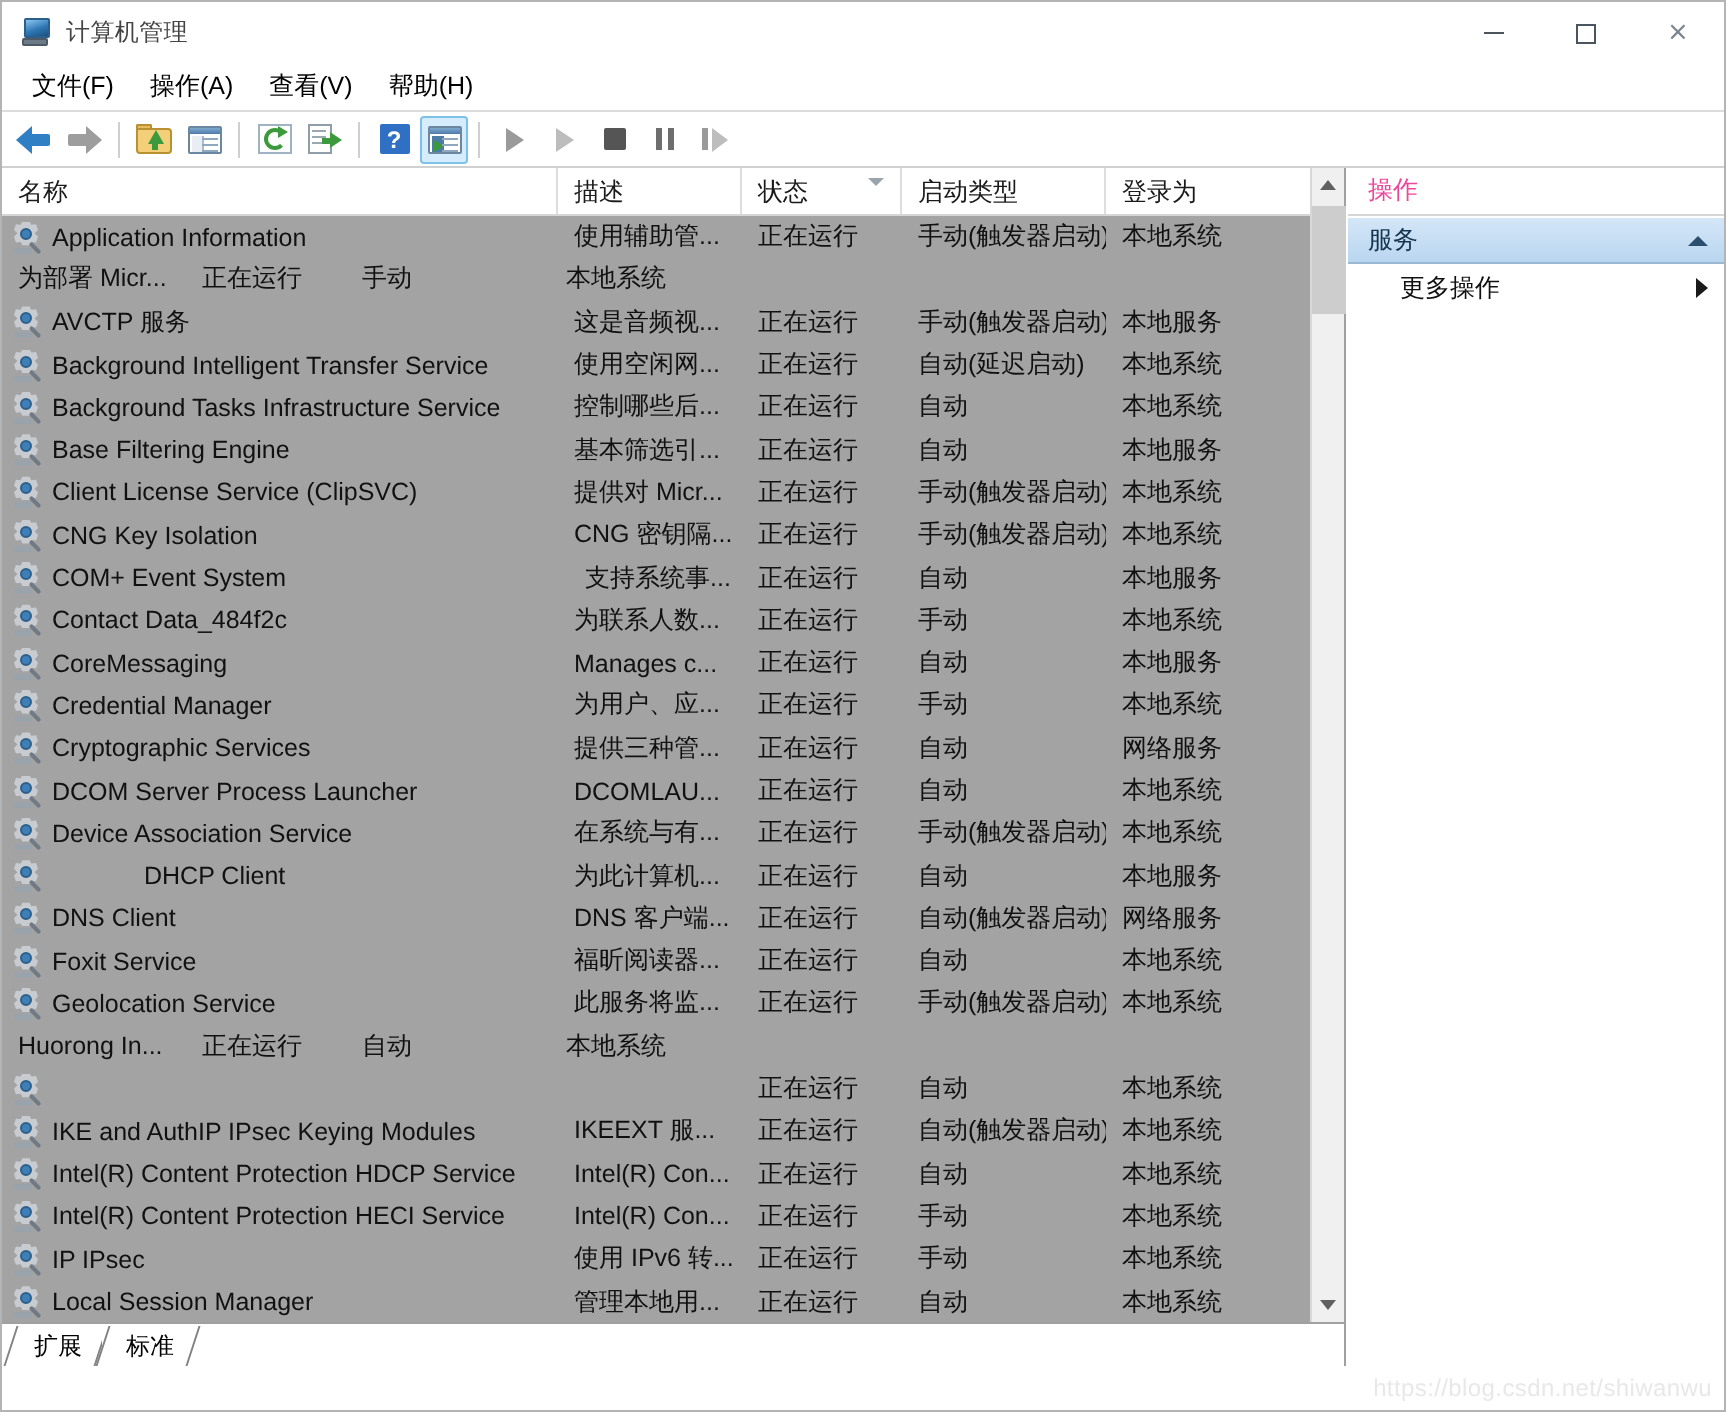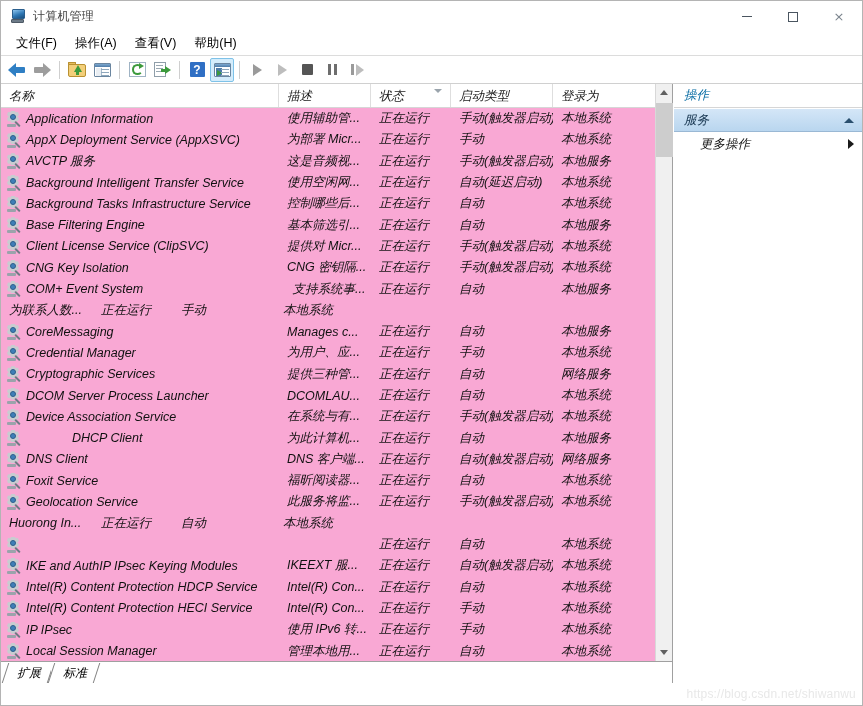--- a/index.html
+++ b/index.html
@@ -129,21 +129,21 @@
   .ic-play { width: 0; height: 0; border-top: 6px solid transparent; border-bottom: 6px solid transparent; border-left: 9px solid #9a9a9a; }
   .ic-play.light { border-left-color: #bdbdbd; }
   .ic-stop { width: 11px; height: 11px; background: #555555; border-radius: 1px; }
   .ic-pause { display: flex; gap: 3px; }
   .ic-pause i { display: block; width: 3px; height: 11px; background: #6e6e6e; }
   .ic-resume { display: flex; align-items: center; gap: 2px; }
   .ic-resume i { display: block; width: 3px; height: 11px; background: #9a9a9a; }
   .ic-resume b { display: block; width: 0; height: 0; border-top: 6px solid transparent; border-bottom: 6px solid transparent; border-left: 8px solid #bdbdbd; }
 
   
-  .body-wrap { flex: 1 1 auto; display: flex; min-height: 0; background: #ffffff; font-style: italic; }
+  .body-wrap { flex: 1 1 auto; display: flex; min-height: 0; background: #ffffff; }
 
   .list-pane {
     width: 672px; flex: 0 0 672px;
     display: flex; flex-direction: column;
     border-right: 1px solid #a0a0a0;
     min-height: 0;
     position: relative;
   }
 
   .list-inner { flex: 1 1 auto; display: flex; min-height: 0; }
@@ -161,21 +161,21 @@
     border-right: 1px solid #dedede;
     position: relative; white-space: nowrap; overflow: hidden;
   }
   .sort-caret {
     position: absolute; right: 8px; top: 5px;
     width: 0; height: 0;
     border-left: 4px solid transparent; border-right: 4px solid transparent;
     border-top: 4px solid #9aa4ac;
   }
 
-  .rows { flex: 1 1 auto; overflow: hidden; position: relative; background: #f9a8d4; }
+  .rows { flex: 1 1 auto; overflow: hidden; position: relative; background: #a3a3a3; }
   .row {
     display: flex; height: 21.3px; align-items: center;
     font-size: 12.5px; color: #111111; white-space: nowrap;
   }
   .cell { overflow: hidden; padding-left: 8px; }
   .cell.name { display: flex; align-items: center; padding-left: 5px; }
 
   
   .svc-icon { position: relative; width: 16px; height: 16px; flex: 0 0 16px; margin-right: 4px; }
   .svc-icon .g-out {
@@ -234,21 +234,21 @@
   
   .actions-pane {
     flex: 1 1 auto; min-width: 0;
     display: flex; flex-direction: column;
     background: #ffffff;
     border-left: 1px solid #ffffff;
   }
   .actions-title {
     height: 24px; flex: 0 0 24px;
     display: flex; align-items: center; padding-left: 10px;
-    font-size: 12.5px; color: #0369a1;
+    font-size: 12.5px; color: #ec4899;
     border-bottom: 1px solid #d6d6d6;
     background: #ffffff;
   }
   .actions-group {
     height: 24px; flex: 0 0 24px;
     display: flex; align-items: center; padding: 0 8px 0 10px;
     background: linear-gradient(#d4e6f7, #b9d6ef);
     border-top: 1px solid #ffffff;
     border-bottom: 1px solid #9ab8d4;
     font-size: 12.5px; color: #15344f;
@@ -411,29 +411,20 @@
                     <span class="m-handle"></span>
                   </span>
                   <span>Application Information</span>
                 </div>
                 <div class="cell" style="width: 92px; flex: 0 0 92px;">使用辅助管...</div>
                 <div class="cell" style="width: 80px; flex: 0 0 80px;">正在运行</div>
                 <div class="cell" style="width: 102px; flex: 0 0 102px;">手动(触发器启动)</div>
                 <div class="cell" style="width: 103px; flex: 0 0 103px;">本地系统</div>
               </div>
               <div class="row">
-                <div class="cell name" style="width: 278px; flex: 0 0 278px;">
-                  <span class="svc-icon">
-                    <span class="g-out"></span>
-                    <span class="g-in"></span>
-                    <span class="m-base"></span>
-                    <span class="m-handle"></span>
-                  </span>
-                  <span>AppX Deployment Service (AppXSVC)</span>
-                </div>
                 <div class="cell" style="width: 92px; flex: 0 0 92px;">为部署 Micr...</div>
                 <div class="cell" style="width: 80px; flex: 0 0 80px;">正在运行</div>
                 <div class="cell" style="width: 102px; flex: 0 0 102px;">手动</div>
                 <div class="cell" style="width: 103px; flex: 0 0 103px;">本地系统</div>
               </div>
               <div class="row">
                 <div class="cell name" style="width: 278px; flex: 0 0 278px;">
                   <span class="svc-icon">
                     <span class="g-out"></span>
                     <span class="g-in"></span>
@@ -531,20 +522,29 @@
                     <span class="m-handle"></span>
                   </span>
                   <span>COM+ Event System</span>
                 </div>
                 <div class="cell" style="width: 92px; flex: 0 0 92px; text-align: center;">支持系统事...</div>
                 <div class="cell" style="width: 80px; flex: 0 0 80px;">正在运行</div>
                 <div class="cell" style="width: 102px; flex: 0 0 102px;">自动</div>
                 <div class="cell" style="width: 103px; flex: 0 0 103px;">本地服务</div>
               </div>
               <div class="row">
+                <div class="cell name" style="width: 278px; flex: 0 0 278px;">
+                  <span class="svc-icon">
+                    <span class="g-out"></span>
+                    <span class="g-in"></span>
+                    <span class="m-base"></span>
+                    <span class="m-handle"></span>
+                  </span>
+                  <span>Contact Data_484f2c</span>
+                </div>
                 <div class="cell" style="width: 92px; flex: 0 0 92px;">为联系人数...</div>
                 <div class="cell" style="width: 80px; flex: 0 0 80px;">正在运行</div>
                 <div class="cell" style="width: 102px; flex: 0 0 102px;">手动</div>
                 <div class="cell" style="width: 103px; flex: 0 0 103px;">本地系统</div>
               </div>
               <div class="row">
                 <div class="cell name" style="width: 278px; flex: 0 0 278px;">
                   <span class="svc-icon">
                     <span class="g-out"></span>
                     <span class="g-in"></span>

